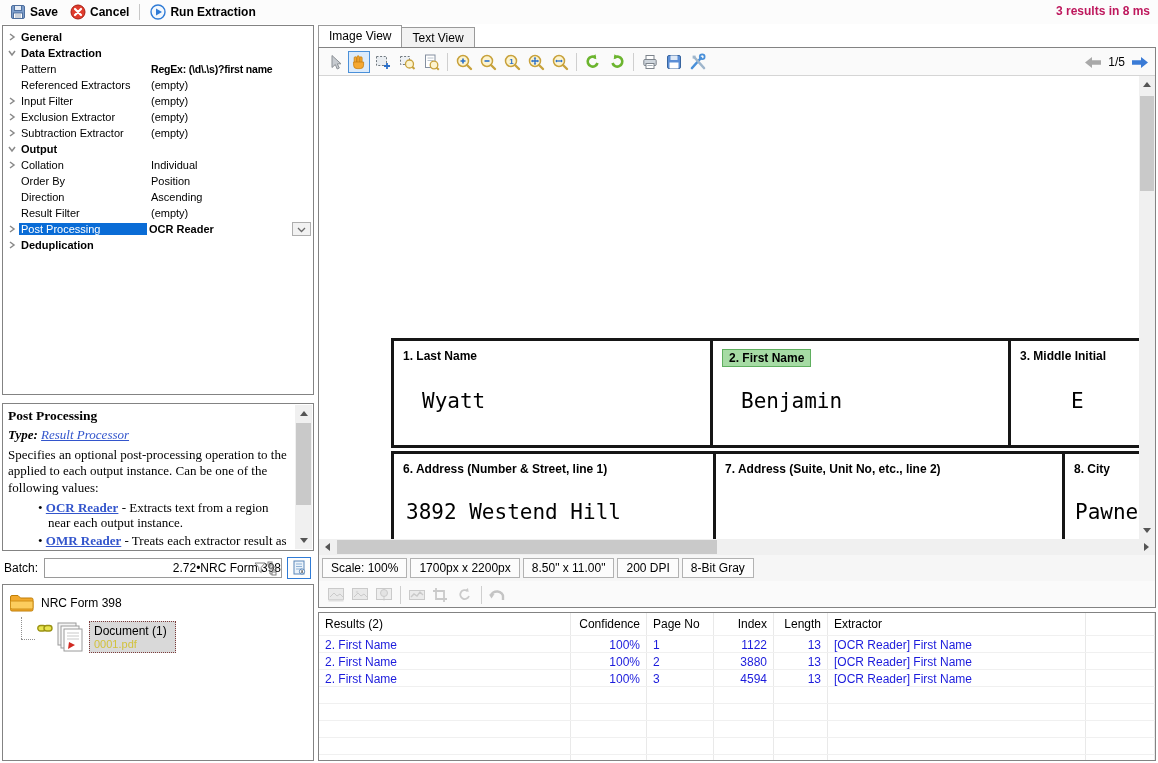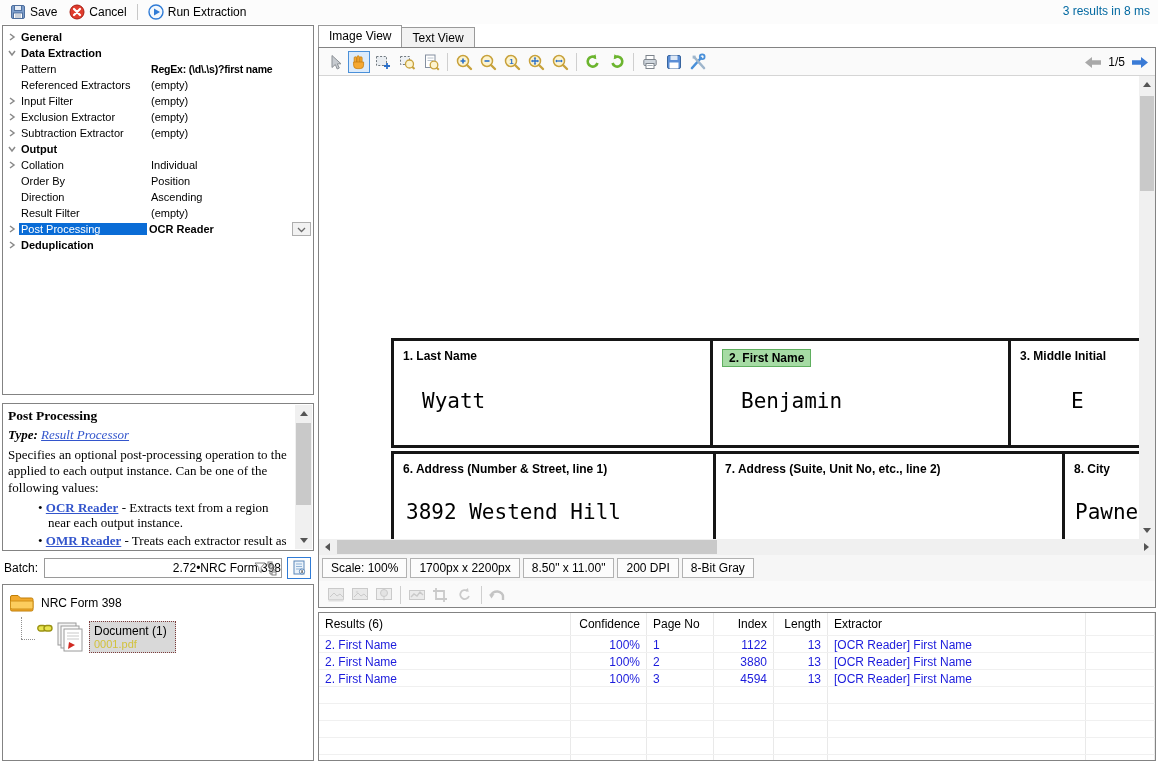--- a/index.html
+++ b/index.html
@@ -2,24 +2,24 @@
 <html><head>
 <meta charset="utf-8">
 <style>
   * { margin:0; padding:0; box-sizing:border-box; }
   html,body { width:1158px; height:763px; overflow:hidden; background:#fff;
     font-family:"Liberation Sans", sans-serif; font-size:12px; color:#000; }
   #app { position:relative; width:1158px; height:763px; background:#ffffff; }
 
   
   .topbar { position:absolute; left:0; top:0; width:1158px; height:24px;
-    background:#fcfcfc; display:flex; align-items:center; padding-left:4px; }
+    background:#fcfcfc; display:flex; align-items:center; padding-left:4px;font-weight:bold; }
   .tb-btn { display:flex; align-items:center; gap:4px; padding:2px 6px; cursor:default; }
   .tb-sep { width:1px; height:16px; background:#c8c8c8; margin:0 4px; }
-  .tb-status { position:absolute; right:8px; top:4px; font-size:12px; color:#0369a1; }
+  .tb-status { position:absolute; right:8px; top:4px; font-size:12px; color:#be185d; }
 
   
   .panel { position:absolute; background:#fff; border:1px solid #838383; }
 
   
   #prop-grid { left:2px; top:25px; width:312px; height:370px; overflow:hidden; }
   .pg-row { position:relative; height:16px; display:flex; align-items:center; font-size:11px; }
   .pg-chev { width:18px; display:flex; justify-content:center; align-items:center; flex:0 0 18px; }
   .pg-cat { font-weight:bold; }
   .pg-label { width:128px; flex:0 0 128px; overflow:hidden; white-space:nowrap; }
@@ -598,21 +598,21 @@
           <svg width="20" height="14" viewBox="0 0 20 14">
             <path d="M3 8 a6 5 0 0 1 12 1 v3" fill="none" stroke="#8f8f8f" stroke-width="2.4"></path>
             <polygon points="1,6.5 6.5,6 3.5,10.5" fill="#8f8f8f"></polygon>
           </svg>
         </span>
     </div>
   </div>
 
   <div class="panel" id="results-panel">
     <div class="r-grid r-head">
-      <div class="r-cell">Results (6)</div>
+      <div class="r-cell">Results (2)</div>
       <div class="r-cell ra-r">Confidence</div>
       <div class="r-cell">Page No</div>
       <div class="r-cell ra-r">Index</div>
       <div class="r-cell ra-r">Length</div>
       <div class="r-cell">Extractor</div>
       <div class="r-cell"></div>
     </div>
     <div class="r-grid r-row">
       <div class="r-cell">2. First Name</div>
       <div class="r-cell ra-r">100%</div>

